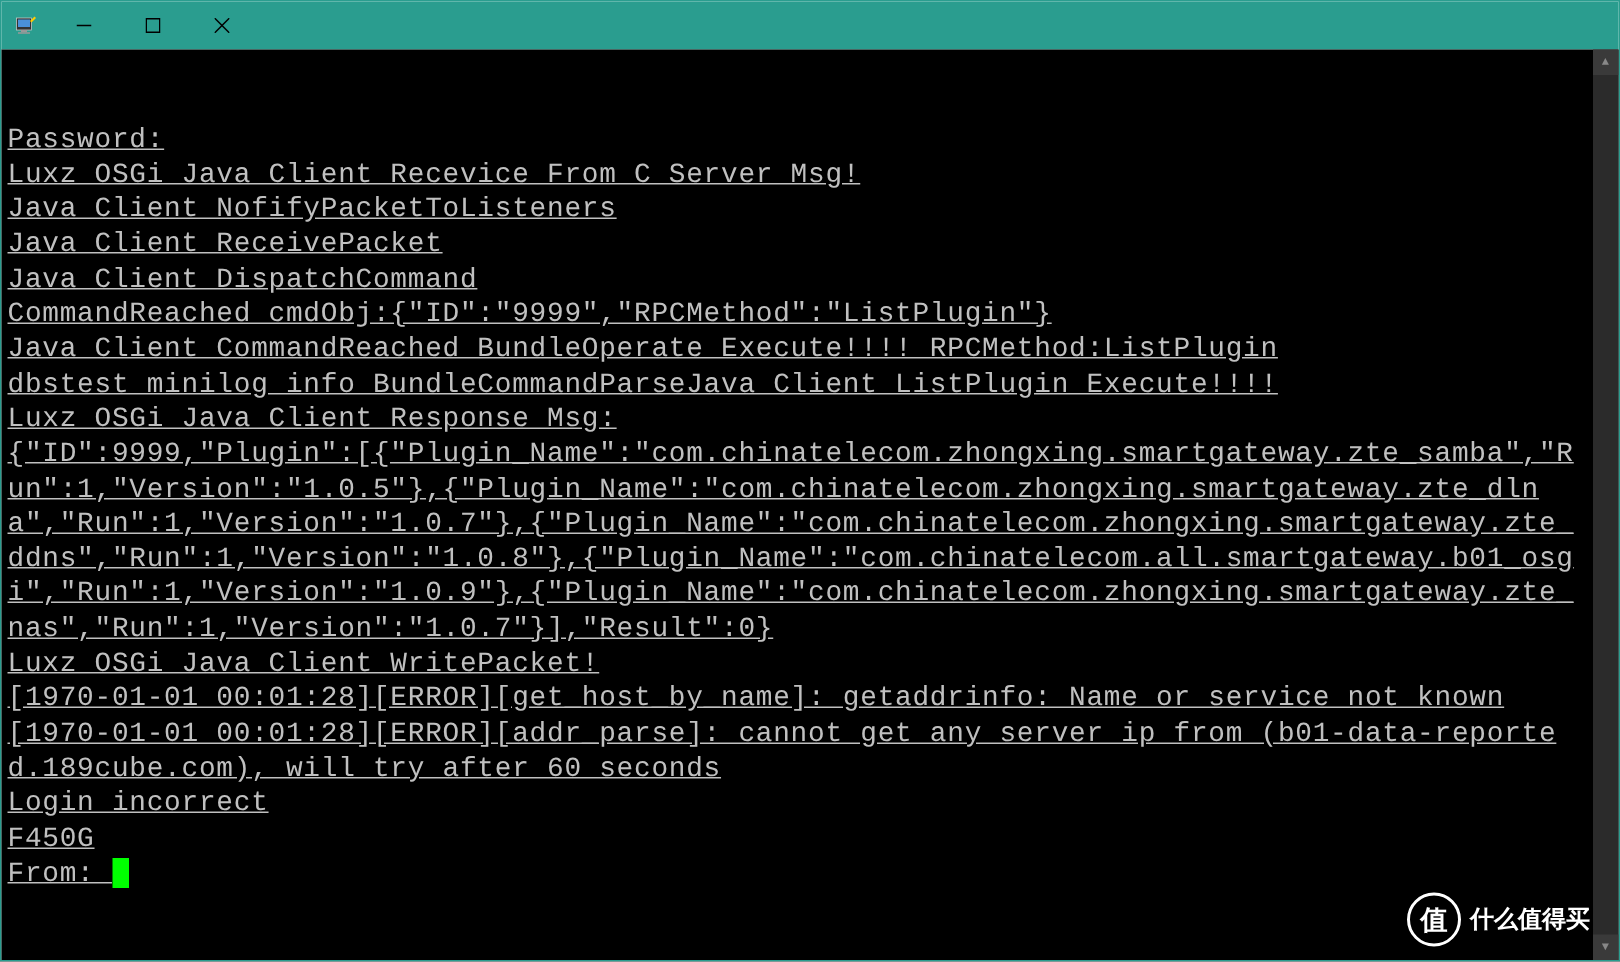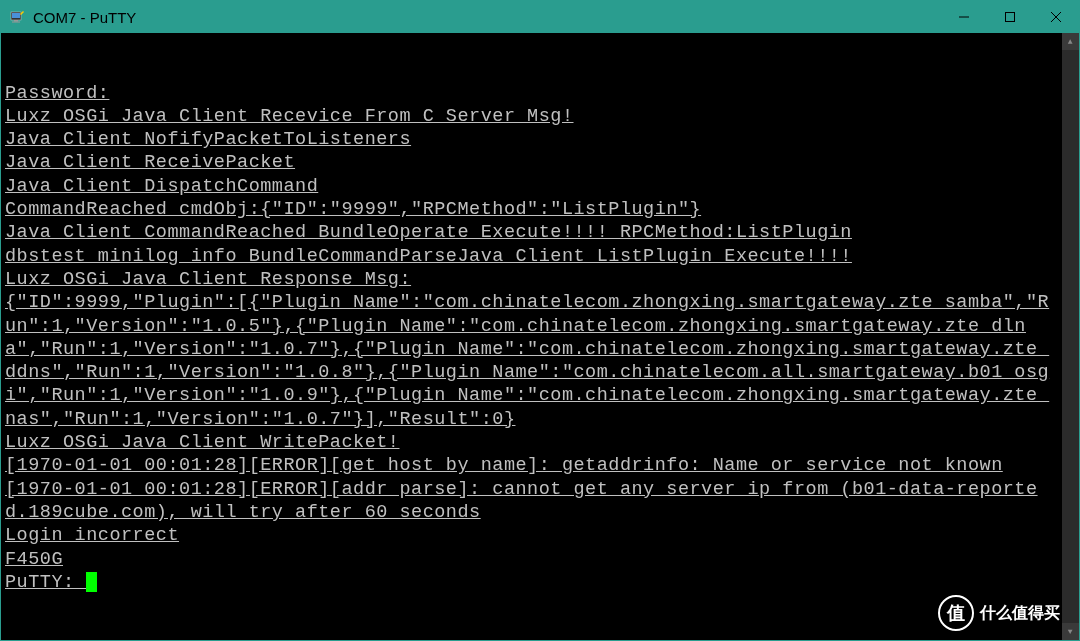--- a/index.html
+++ b/index.html
@@ -149,21 +149,20 @@
   <div class="titlebar">
     <span class="titlebar-icon">
       <svg width="16" height="16" viewBox="0 0 16 16">
         <rect x="2" y="3" width="10" height="8" fill="#333" stroke="#ccc" stroke-width="0.5"></rect>
         <rect x="3" y="4" width="8" height="5" fill="#4a90d9"></rect>
         <rect x="5" y="11" width="4" height="1.5" fill="#999"></rect>
         <rect x="3" y="12.5" width="8" height="1" fill="#999"></rect>
         <path d="M11 5 L14 2 L15 3 L12 6 Z" fill="#ffcc00"></path>
       </svg>
     </span>
-    <span class="titlebar-title">COM7 - PuTTY</span>
     <div class="window-controls">
       <div class="win-btn">
         <svg width="10" height="10" viewBox="0 0 10 10">
             <line x1="0" y1="5" x2="10" y2="5" stroke="#000" stroke-width="1"></line>
           </svg>
       </div>
       <div class="win-btn">
         <svg width="10" height="10" viewBox="0 0 10 10">
             <rect x="0.5" y="0.5" width="9" height="9" fill="none" stroke="#000" stroke-width="1"></rect>
           </svg>
@@ -186,21 +185,21 @@
 CommandReached cmdObj:{"ID":"9999","RPCMethod":"ListPlugin"}
 Java Client CommandReached BundleOperate Execute!!!! RPCMethod:ListPlugin
 dbstest minilog info BundleCommandParseJava Client ListPlugin Execute!!!!
 Luxz OSGi Java Client Response Msg:
 {"ID":9999,"Plugin":[{"Plugin_Name":"com.chinatelecom.zhongxing.smartgateway.zte_samba","Run":1,"Version":"1.0.5"},{"Plugin_Name":"com.chinatelecom.zhongxing.smartgateway.zte_dlna","Run":1,"Version":"1.0.7"},{"Plugin_Name":"com.chinatelecom.zhongxing.smartgateway.zte_ddns","Run":1,"Version":"1.0.8"},{"Plugin_Name":"com.chinatelecom.all.smartgateway.b01_osgi","Run":1,"Version":"1.0.9"},{"Plugin_Name":"com.chinatelecom.zhongxing.smartgateway.zte_nas","Run":1,"Version":"1.0.7"}],"Result":0}
 Luxz OSGi Java Client WritePacket!
 [1970-01-01 00:01:28][ERROR][get_host_by_name]: getaddrinfo: Name or service not known
 [1970-01-01 00:01:28][ERROR][addr_parse]: cannot get any server ip from (b01-data-reported.189cube.com), will try after 60 seconds
 Login incorrect
 F450G
-</span><span class="prompt-line"><span>PuTTY: </span><span class="cursor"></span></span></div>
+</span><span class="prompt-line"><span>From: </span><span class="cursor"></span></span></div>
 
     <div class="scrollbar">
       <div class="scroll-arrow top">▲</div>
       <div class="scroll-arrow bottom">▼</div>
     </div>
   </div>
 </div>
 
 <div class="watermark">
   <div class="watermark-badge">值</div>

